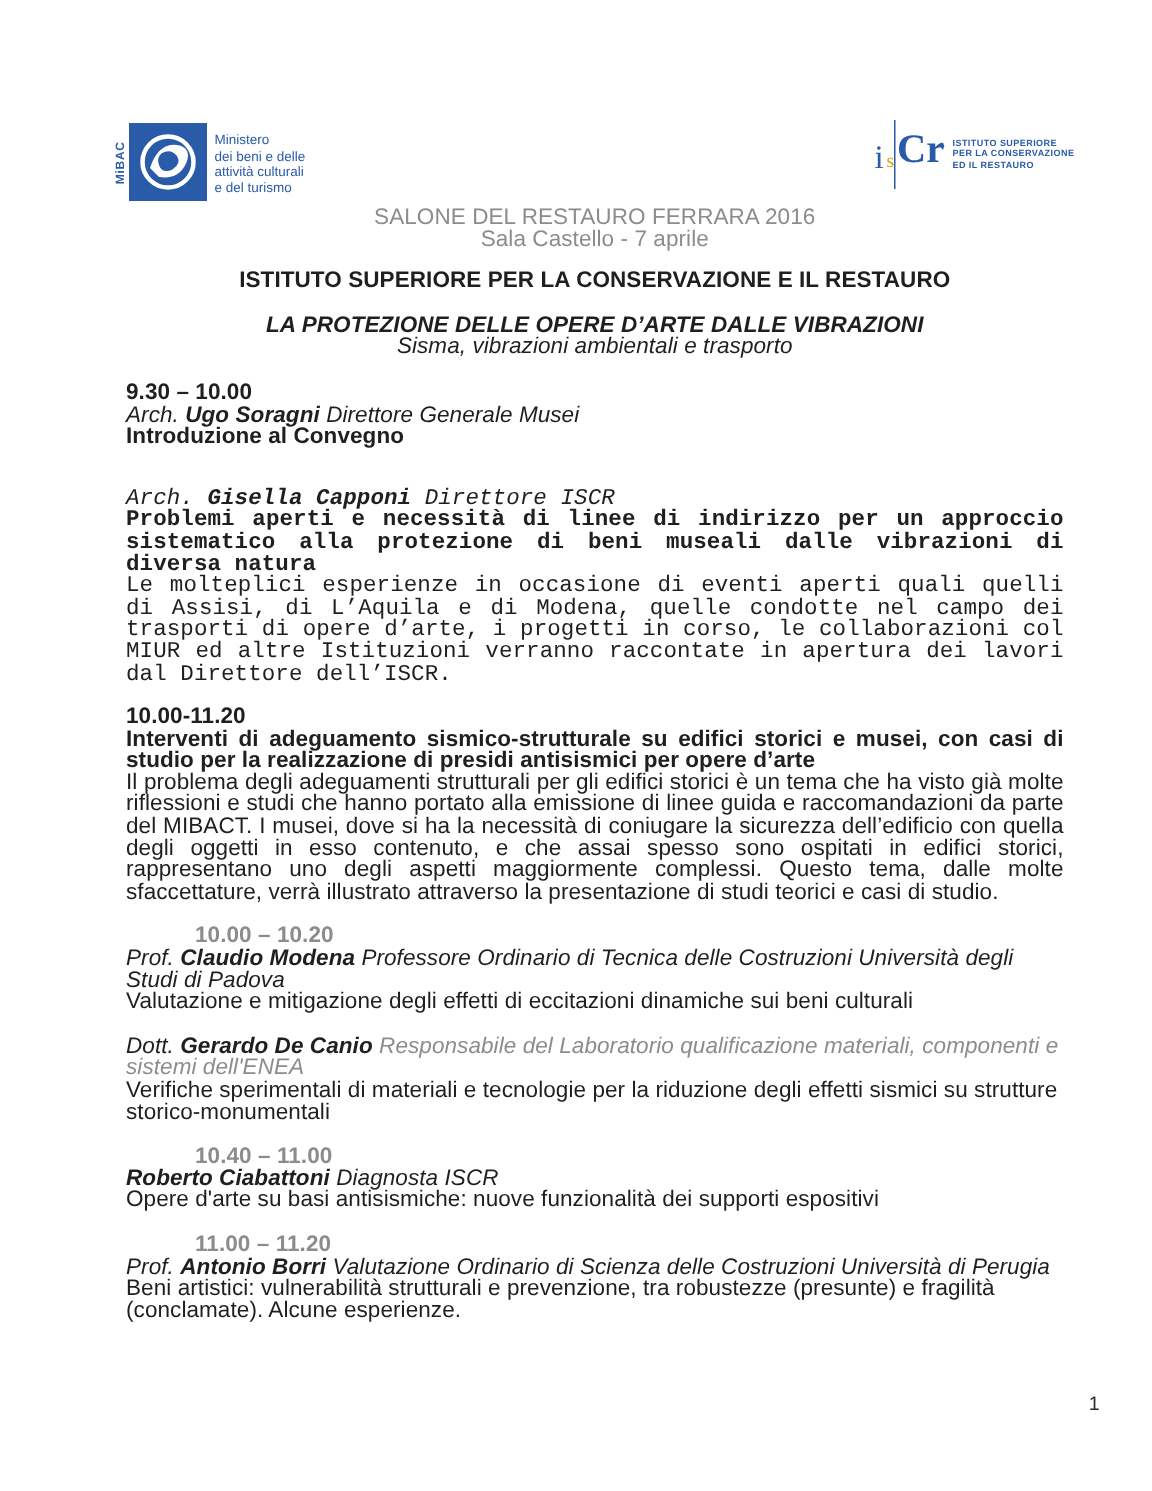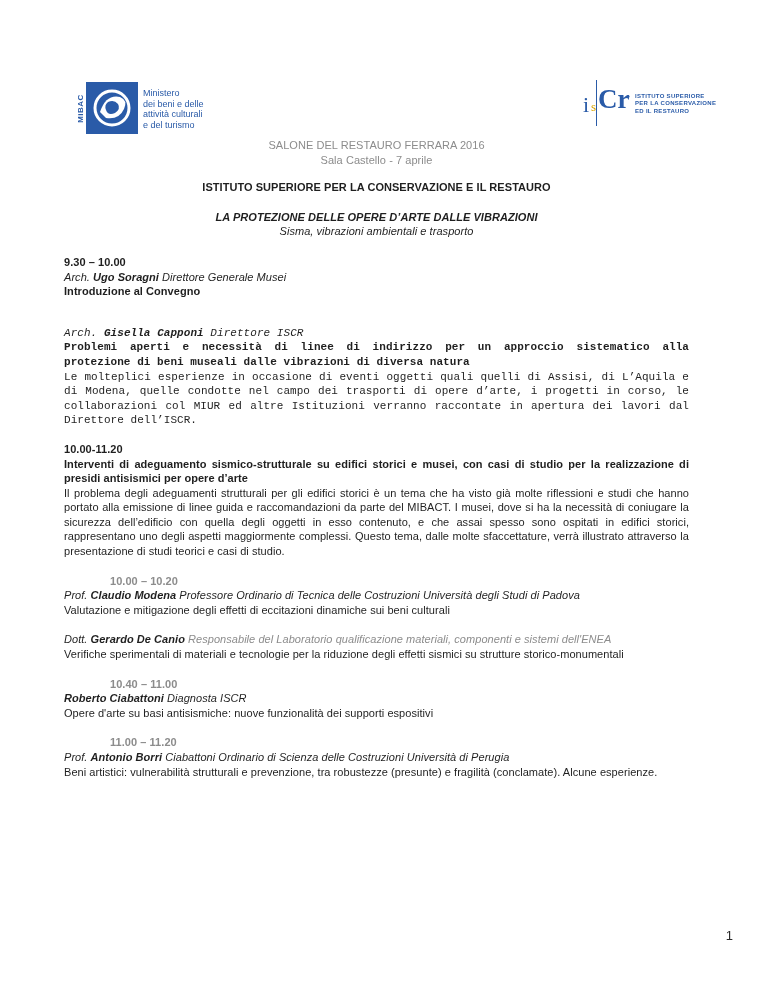--- a/index.html
+++ b/index.html
@@ -33,21 +33,21 @@
   .iscr-s  { position:absolute; left:8px;  top:16px; font-size:13px; line-height:13px; color:#d9a400; }
   .iscr-cr { position:absolute; left:15px; top:2px;  font-size:27px; line-height:27px; font-weight:bold;text-align:right; }
   .iscr-dot{ position:absolute; left:43px; top:6px;  font-size:12px; }
   .iscr-bar{ position:absolute; left:13px; top:-4px; width:1px; height:46px; background:#2a5ba8; }
   .iscr-text {
     margin-left:6px; color:#2a5ba8; font-size:6px; font-weight:bold;
     line-height:7.5px; letter-spacing:0.3px;
   }
 
   
-  .content { position:absolute; left:64px; top:138px; width:625px; font-size:11px; line-height:14.6px; letter-spacing:0.05px; }
+  .content { position:absolute; left:84px; top:138px; width:625px; font-size:15px; line-height:14.6px; letter-spacing:0.05px; }
   .center { text-align:center; }
   .gray   { color:#8c8c8c; }
   .b      { font-weight:bold; }
   .i      { font-style:italic; }
   .bi     { font-weight:bold; font-style:italic; }
 
   .event-block   { }
   .institute     { margin-top:13px; }
   .title-block   { margin-top:15px; }
 
@@ -121,21 +121,21 @@
 
     <div class="session-0">
       <div class="time-main">9.30 – 10.00</div>
       <div class="i"><span>Arch. </span><span class="b">Ugo Soragni</span><span> Direttore Generale Musei</span></div>
       <div class="talk-bold">Introduzione al Convegno</div>
     </div>
 
     <div class="session-1">
       <div class="i"><span>Arch. </span><span class="b">Gisella Capponi</span><span> Direttore ISCR</span></div>
       <div class="talk-bold">Problemi aperti e necessità di linee di indirizzo per un approccio sistematico alla protezione di beni museali dalle vibrazioni di diversa natura</div>
-      <div class="para">Le molteplici esperienze in occasione di eventi oggetti quali quelli di Assisi, di L’Aquila e di Modena, quelle condotte nel campo dei trasporti di opere d’arte, i progetti in corso, le collaborazioni col MIUR ed altre Istituzioni verranno raccontate in apertura dei lavori dal Direttore dell’ISCR.</div>
+      <div class="para">Le molteplici esperienze in occasione di eventi aperti quali quelli di Assisi, di L’Aquila e di Modena, quelle condotte nel campo dei trasporti di opere d’arte, i progetti in corso, le collaborazioni col MIUR ed altre Istituzioni verranno raccontate in apertura dei lavori dal Direttore dell’ISCR.</div>
     </div>
 
     <div class="session-2">
       <div class="time-main">10.00-11.20</div>
       <div class="talk-bold">Interventi  di adeguamento sismico-strutturale su edifici storici e musei, con casi di studio per la realizzazione di presidi antisismici per opere d’arte</div>
       <div class="para">Il problema degli adeguamenti strutturali per gli edifici storici è un tema che ha visto già molte riflessioni e studi che hanno portato alla emissione di linee guida e raccomandazioni da parte del MIBACT. I musei, dove si ha la necessità di coniugare la sicurezza dell’edificio con quella degli oggetti in esso contenuto, e  che assai spesso sono ospitati in edifici storici, rappresentano uno degli aspetti maggiormente complessi. Questo tema, dalle molte sfaccettature, verrà illustrato attraverso la presentazione di studi teorici e casi di studio.</div>
     </div>
 
     <div class="session-3">
       <div class="time-sub">10.00 – 10.20</div>
@@ -149,20 +149,20 @@
     </div>
 
     <div class="session-5">
       <div class="time-sub">10.40 – 11.00</div>
       <div class="i"><span></span><span class="b">Roberto Ciabattoni</span><span> Diagnosta ISCR</span></div>
       <div>Opere d'arte su basi antisismiche: nuove funzionalità  dei supporti espositivi</div>
     </div>
 
     <div class="session-6">
       <div class="time-sub">11.00 – 11.20</div>
-      <div class="i"><span>Prof. </span><span class="b">Antonio Borri</span><span> Ciabattoni Ordinario di Scienza delle Costruzioni  Università di Perugia</span></div>
+      <div class="i"><span>Prof. </span><span class="b">Antonio Borri</span><span> Valutazione Ordinario di Scienza delle Costruzioni  Università di Perugia</span></div>
       <div>Beni artistici: vulnerabilità strutturali e prevenzione, tra robustezze (presunte) e fragilità (conclamate). Alcune esperienze.</div>
     </div>
 
   </div>
 
   <div class="page-number">1</div>
 </div>
 
 </body></html>

